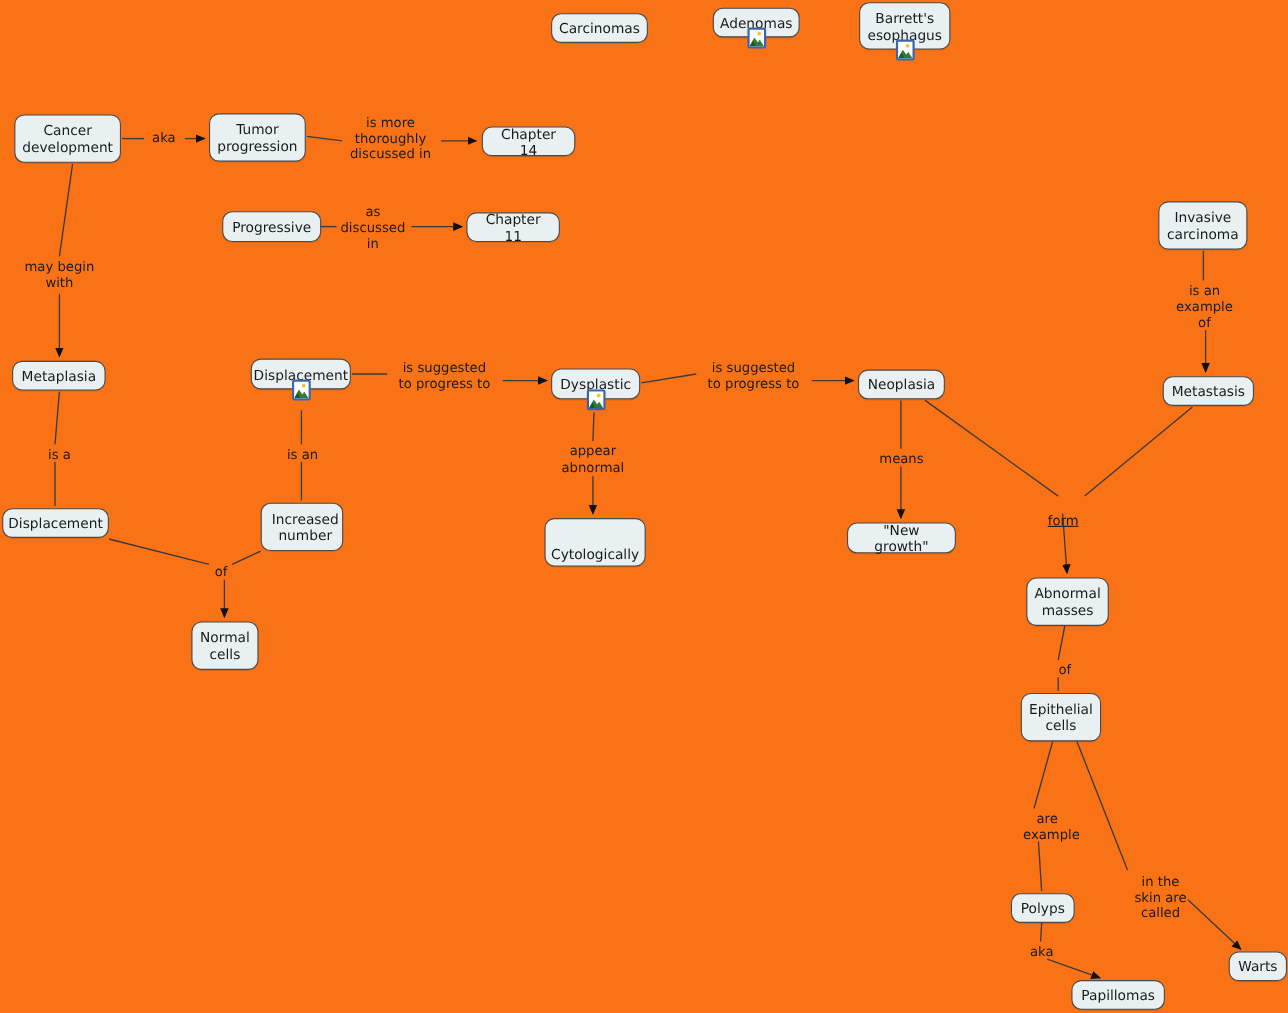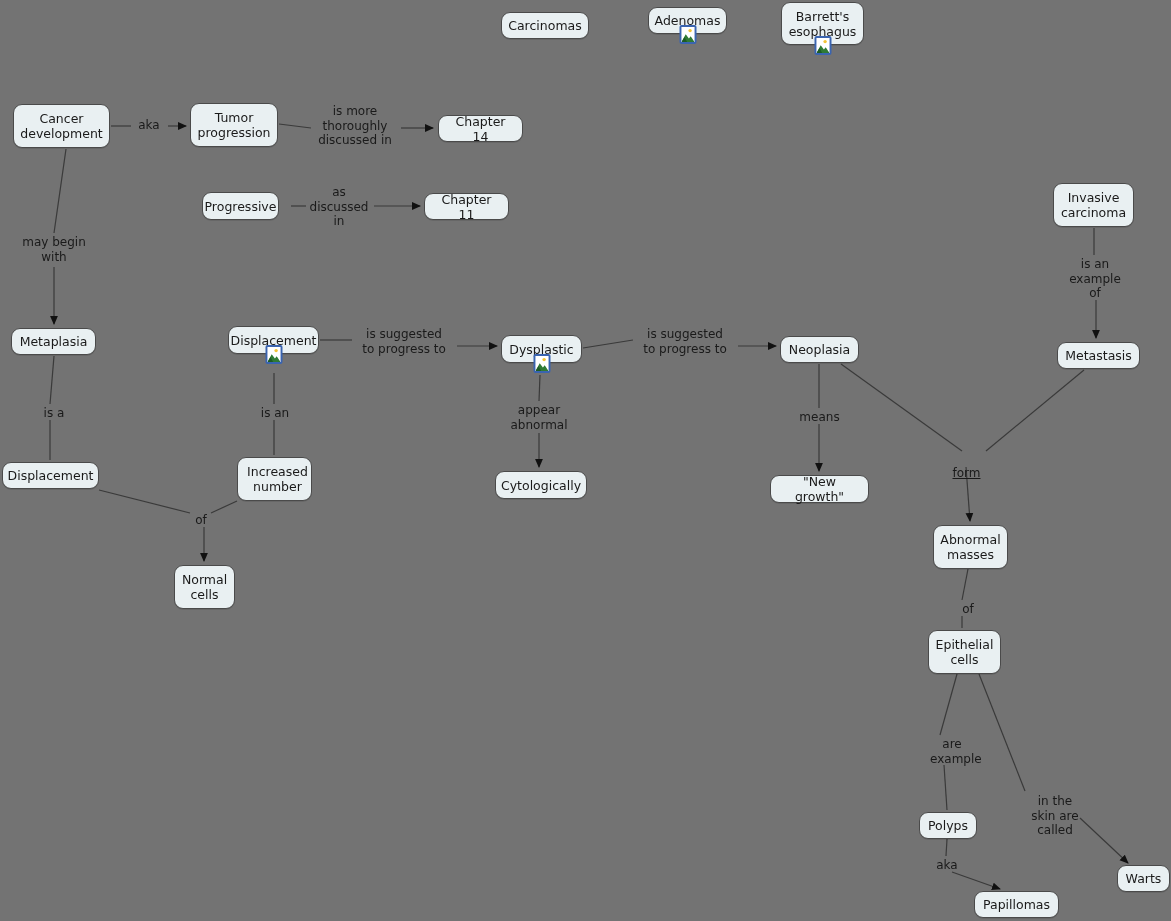--- a/index.html
+++ b/index.html
@@ -8,21 +8,21 @@
     padding: 0;
     background: #ffffff;
   }
   body {
     font-family: "DejaVu Sans", sans-serif;
   }
   #canvas {
     position: relative;
     width: 1171px;
     height: 921px;
-    background: #737373;
+    background: #f97316;
     overflow: hidden;
   }
   #edge-layer {
     position: absolute;
     left: 0;
     top: 0;
     width: 1171px;
     height: 921px;
     pointer-events: none;
   }
@@ -136,21 +136,21 @@
             <rect x="0" y="0" width="13" height="15" fill="#ffffff"></rect>
             <circle cx="8.6" cy="3.6" r="1.7" fill="#f2c335"></circle>
             <path d="M0,15 L4.2,7.2 L7.4,11.6 L9.2,9.2 L13,15 z" fill="#2f7a34"></path>
             <path d="M0,15 L3.0,10.0 L5.6,15 z" fill="#1d5b24"></path>
           </svg></span></div>
       <div class="node" style="left: 13px; top: 104px; width: 97px; height: 44px;"><span class="node-label">Cancer
 development</span></div>
       <div class="node" style="left: 190px; top: 103px; width: 88px; height: 44px;"><span class="node-label">Tumor
 progression</span></div>
       <div class="node" style="left: 438px; top: 115px; width: 85px; height: 27px;"><span class="node-label">Chapter 14</span></div>
-      <div class="node" style="left: 202px; top: 192px; width: 77px; height: 28px;"><span class="node-label">Progressive</span></div>
+      <div class="node" style="left: 202px; top: 192px; width: 90px; height: 28px;"><span class="node-label">Progressive</span></div>
       <div class="node" style="left: 424px; top: 193px; width: 85px; height: 27px;"><span class="node-label">Chapter 11</span></div>
       <div class="node" style="left: 1053px; top: 183px; width: 81px; height: 44px;"><span class="node-label">Invasive
 carcinoma</span></div>
       <div class="node" style="left: 11px; top: 328px; width: 85px; height: 27px;"><span class="node-label">Metaplasia</span></div>
       <div class="node" style="left: 228px; top: 326px; width: 91px; height: 28px;"><span class="node-label">Displacement</span><span class="img-badge"><svg width="13" height="15" viewBox="0 0 13 15">
             <rect x="0" y="0" width="13" height="15" fill="#ffffff"></rect>
             <circle cx="8.6" cy="3.6" r="1.7" fill="#f2c335"></circle>
             <path d="M0,15 L4.2,7.2 L7.4,11.6 L9.2,9.2 L13,15 z" fill="#2f7a34"></path>
             <path d="M0,15 L3.0,10.0 L5.6,15 z" fill="#1d5b24"></path>
           </svg></span></div>
@@ -158,21 +158,21 @@
             <rect x="0" y="0" width="13" height="15" fill="#ffffff"></rect>
             <circle cx="8.6" cy="3.6" r="1.7" fill="#f2c335"></circle>
             <path d="M0,15 L4.2,7.2 L7.4,11.6 L9.2,9.2 L13,15 z" fill="#2f7a34"></path>
             <path d="M0,15 L3.0,10.0 L5.6,15 z" fill="#1d5b24"></path>
           </svg></span></div>
       <div class="node" style="left: 780px; top: 336px; width: 79px; height: 27px;"><span class="node-label">Neoplasia</span></div>
       <div class="node" style="left: 1057px; top: 342px; width: 83px; height: 27px;"><span class="node-label">Metastasis</span></div>
       <div class="node" style="left: 2px; top: 462px; width: 97px; height: 27px;"><span class="node-label">Displacement</span></div>
       <div class="node" style="left: 237px; top: 457px; width: 75px; height: 44px; padding-left: 14px;"><span class="node-label">Increased
 number</span></div>
-      <div class="node" style="left: 495px; top: 471px; width: 92px; height: 28px;"><span class="node-label">Cytologically</span></div>
+      <div class="node" style="left: 495px; top: 471px; width: 92px; height: 44px; align-items: flex-end;"><span class="node-label">Cytologically</span></div>
       <div class="node" style="left: 770px; top: 475px; width: 99px; height: 28px;"><span class="node-label">"New growth"</span></div>
       <div class="node" style="left: 933px; top: 525px; width: 75px; height: 44px;"><span class="node-label">Abnormal
 masses</span></div>
       <div class="node" style="left: 174px; top: 565px; width: 61px; height: 44px;"><span class="node-label">Normal
 cells</span></div>
       <div class="node" style="left: 928px; top: 630px; width: 73px; height: 44px;"><span class="node-label">Epithelial
 cells</span></div>
       <div class="node" style="left: 919px; top: 812px; width: 58px; height: 27px;"><span class="node-label">Polyps</span></div>
       <div class="node" style="left: 1117px; top: 865px; width: 53px; height: 27px; text-align: right;"><span class="node-label">Warts</span></div>
       <div class="node" style="left: 974px; top: 891px; width: 85px; height: 27px;"><span class="node-label">Papillomas</span></div>

